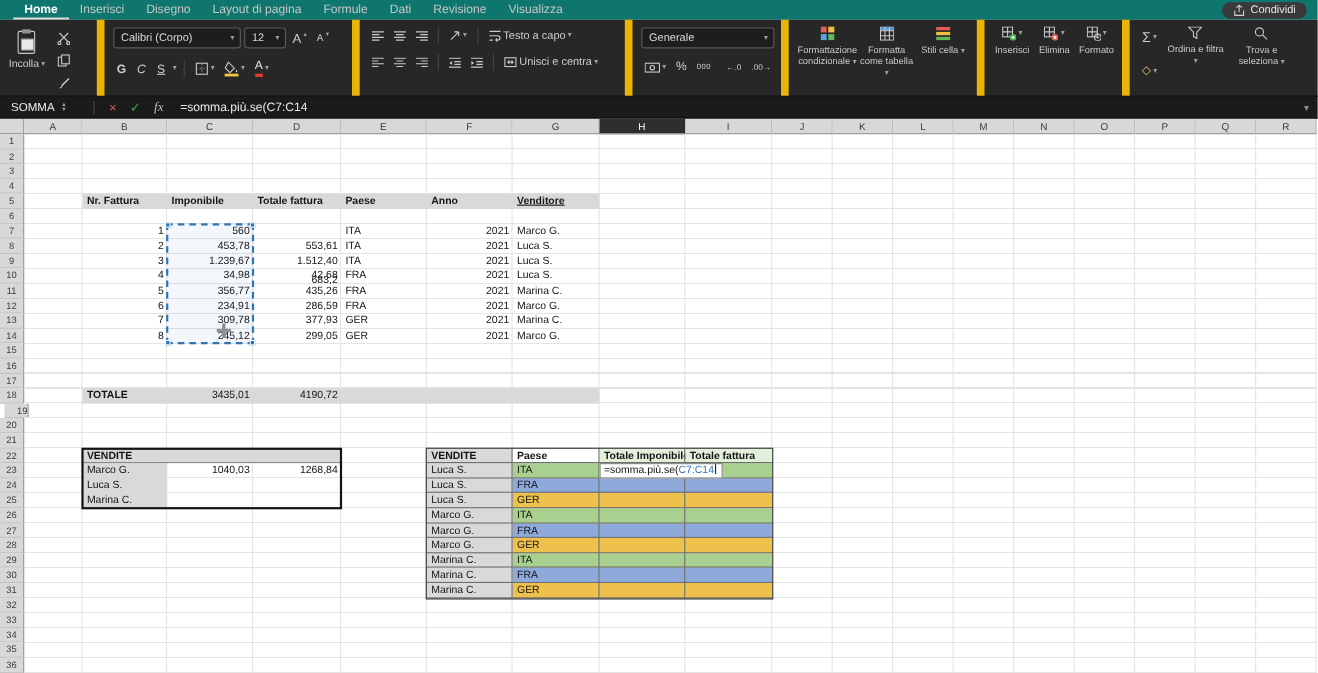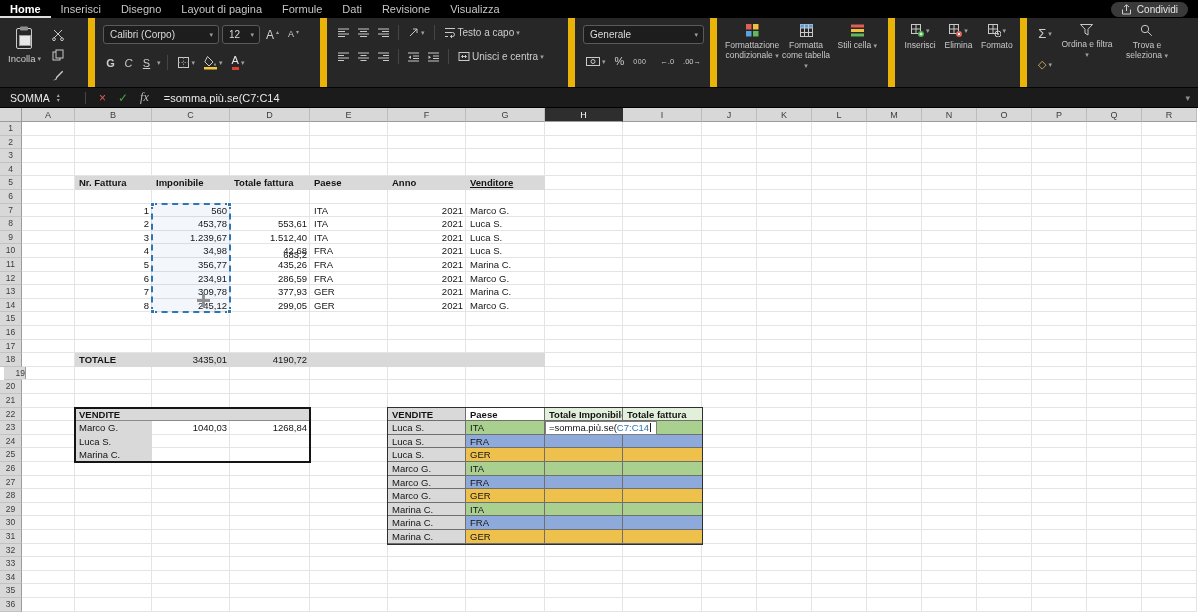--- a/index.html
+++ b/index.html
@@ -1,22 +1,22 @@
 <!DOCTYPE html>
 <html><head>
 <meta charset="utf-8">
 <style>
   * { margin:0; padding:0; box-sizing:border-box; }
   html,body { width:1198px; height:612px; overflow:hidden; }
   body { position:relative; background:#fff; font-family:"Liberation Sans", sans-serif; }
   button { background:none; border:none; font-family:inherit; cursor:default; }
 
   
-  .tabbar { position:absolute; left:0; top:0; width:100%; height:18px; background:#000000;
-            display:flex; align-items:stretch; }
+  .tabbar { position:absolute; left:0; top:0; width:100%; height:18px; background:#0f766e;
+            display:flex; align-items:stretch; padding-left:12px; }
   .tabs { display:flex; }
   .tab { color:#c6c6c6; font-size:11px; line-height:18px; padding:0 10px; white-space:nowrap; }
   .tab.active { color:#fff; font-weight:700; box-shadow:inset 0 -2px 0 #dcdcdc; }
   .share-btn { margin-left:auto; margin-right:10px; align-self:center; display:flex; align-items:center;
                gap:5px; background:#3a3a3a; border-radius:9px; color:#e6e6e6; font-size:10px;
                height:15px; padding:0 10px; }
 
   
   .ribbon { position:absolute; top:18px; left:0; width:100%; height:70px; background:#272727;
             border-bottom:1px solid #050505; display:flex; }

